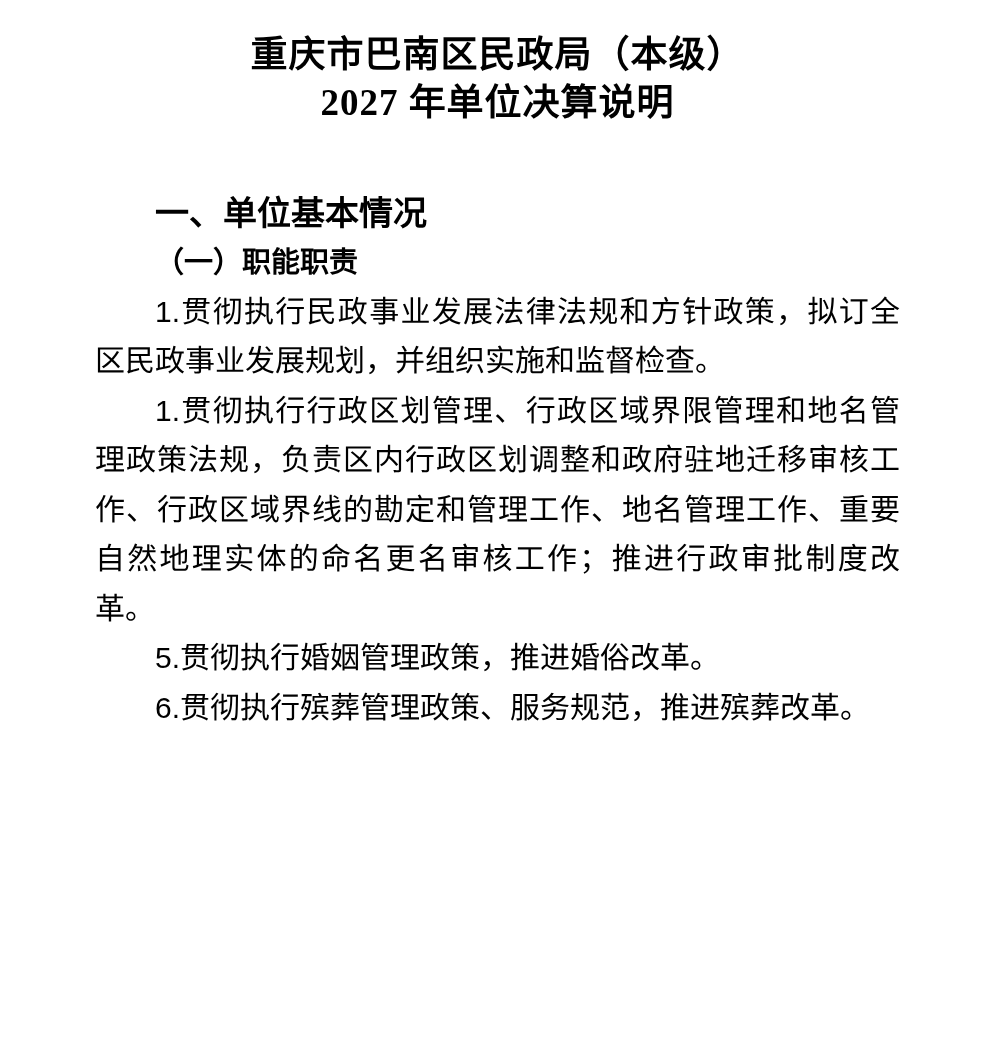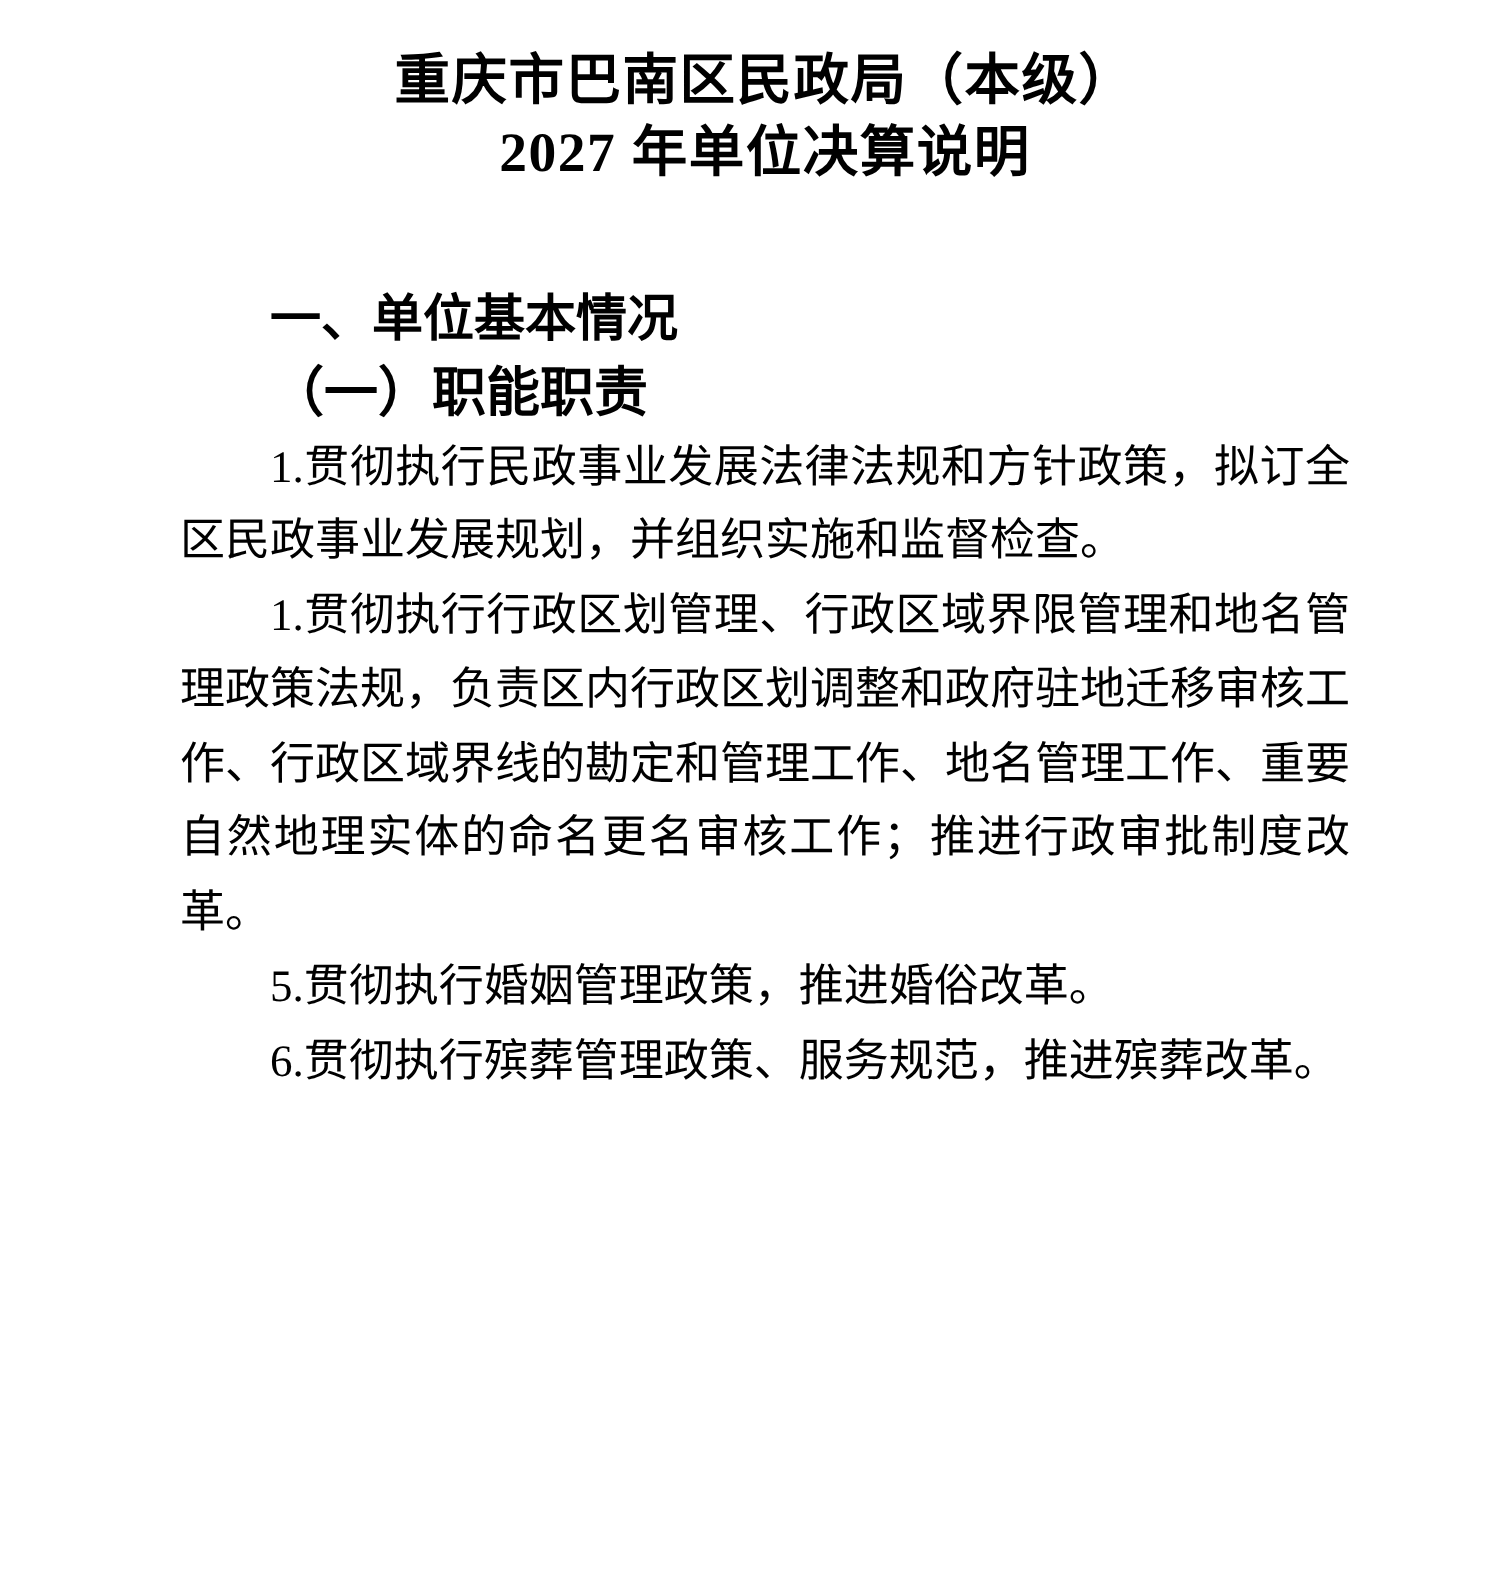--- a/index.html
+++ b/index.html
@@ -11,21 +11,21 @@
     width: 1000px;
     height: 1052px;
     overflow: hidden;
     color: #000000;
     font-family: "Liberation Serif", "DejaVu Serif", serif;
   }
   .page {
     box-sizing: border-box;
     width: 1000px;
     height: 1052px;
-    padding: 6px 100px 0 120px;
+    padding: 6px 100px 0 95px;
     background: #ffffff;
   }
   .doc-title {
     text-align: center;
     font-weight: bold;
     font-size: 37px;
     line-height: 48px;
     font-family: "Liberation Serif", "DejaVu Serif", serif;
     letter-spacing: 1px;
   }
@@ -36,32 +36,32 @@
     margin: 62px 0 0 0;
     font-family: "Liberation Sans", "DejaVu Sans", sans-serif;
     font-weight: bold;
     font-size: 34px;
     line-height: 49px;
     text-indent: 60px;
   }
   .subsection-heading {
     margin: 0;
     font-family: "Liberation Serif", "DejaVu Serif", serif;
-    font-size: 36px;
+    font-size: 29px;
     line-height: 49px;
     text-indent: 60px;
   }
   .body-paragraph {
     margin: 0;
     font-size: 30px;
     line-height: 49.5px;
     text-indent: 60px;
     text-align: justify;
     text-justify: inter-character;
-    font-family: Liberation Serif, serif;
+    font-family: Liberation Sans, sans-serif;
   }
 </style>
 </head>
 <body>
 
 <div class="page">
 
   <h1 class="doc-title">
     <span class="title-line">重庆市巴南区民政局（本级）</span>
     <span class="title-line">2027 年单位决算说明</span>

